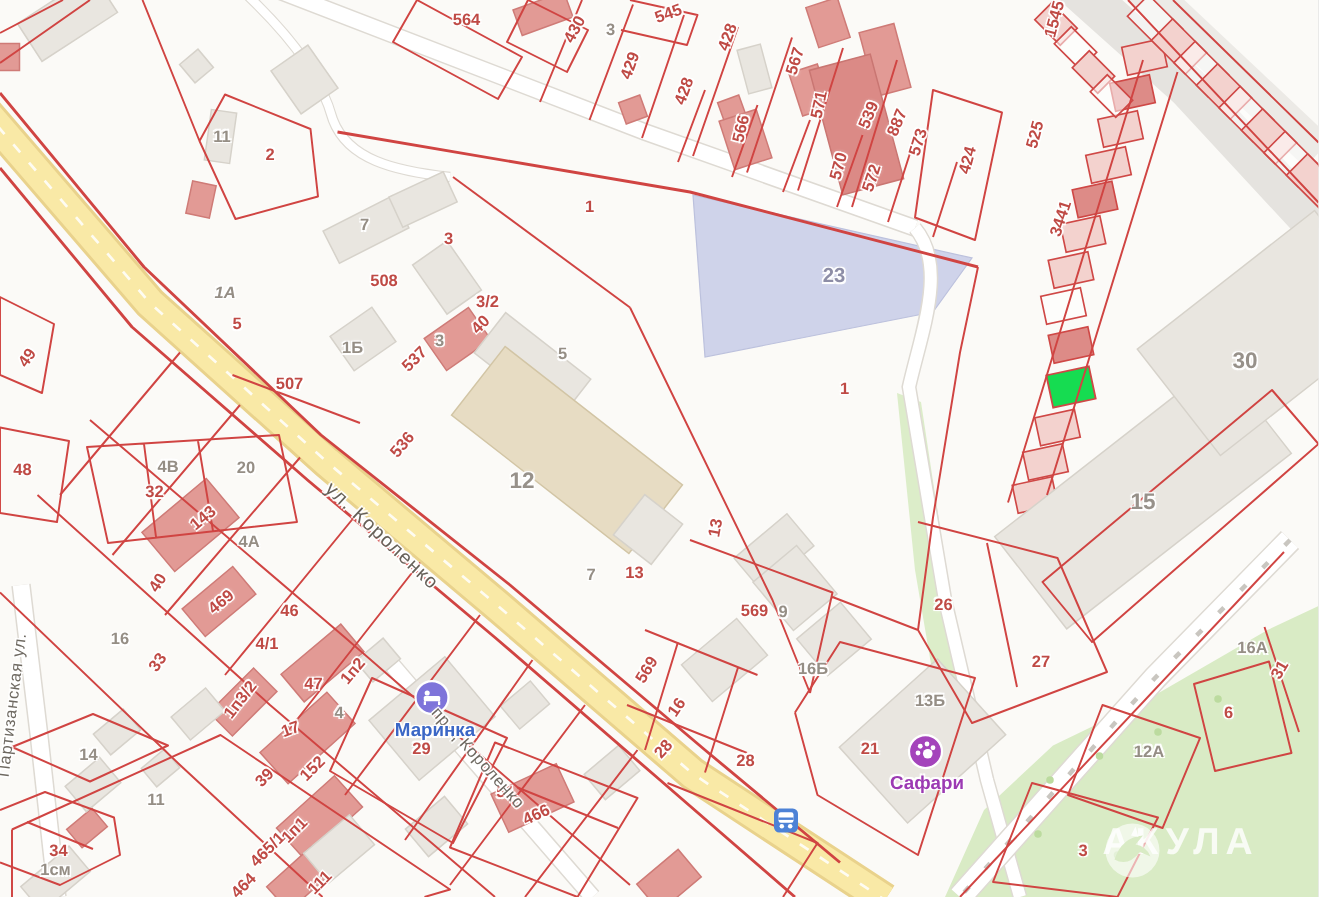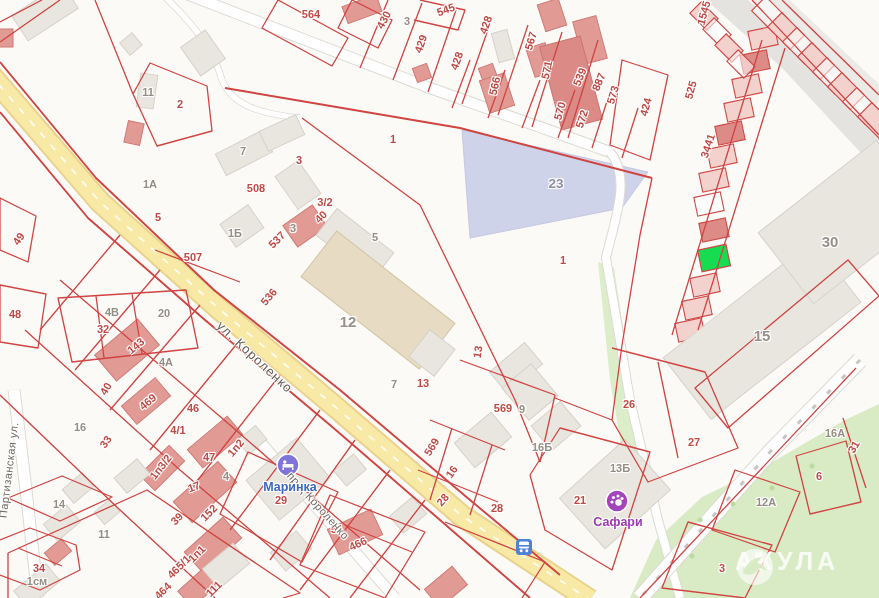--- a/index.html
+++ b/index.html
@@ -247,21 +247,21 @@
       <div class="lbl p" style="left: 582px; top: 119px; transform: translate(-50%, -50%) rotate(-72deg);">572</div>
       <div class="lbl p" style="left: 599px; top: 82px; transform: translate(-50%, -50%) rotate(-68deg);">887</div>
       <div class="lbl p" style="left: 613px; top: 95px; transform: translate(-50%, -50%) rotate(-73deg);">573</div>
       <div class="lbl p" style="left: 646px; top: 107px; transform: translate(-50%, -50%) rotate(-75deg);">424</div>
       <div class="lbl p" style="left: 691px; top: 90px; transform: translate(-50%, -50%) rotate(-75deg);">525</div>
       <div class="lbl p" style="left: 704px; top: 13px; transform: translate(-50%, -50%) rotate(-75deg);">1545</div>
       <div class="lbl p" style="left: 708px; top: 146px; transform: translate(-50%, -50%) rotate(-72deg);">3441</div>
       <div class="lbl p" style="left: 393px; top: 139px; transform: translate(-50%, -50%) rotate(0deg);">1</div>
       <div class="lbl p" style="left: 180px; top: 104px; transform: translate(-50%, -50%) rotate(0deg);">2</div>
       <div class="lbl b" style="left: 148px; top: 92px; transform: translate(-50%, -50%) rotate(0deg);">11</div>
-      <div class="lbl b" style="left: 150px; top: 184px; transform: translate(-50%, -50%) rotate(0deg);">1А</div>
+      <div class="lbl b" style="left: 150px; top: 196px; transform: translate(-50%, -50%) rotate(0deg); font-style: italic;">1А</div>
       <div class="lbl p" style="left: 158px; top: 217px; transform: translate(-50%, -50%) rotate(0deg);">5</div>
       <div class="lbl p" style="left: 256px; top: 188px; transform: translate(-50%, -50%) rotate(0deg);">508</div>
       <div class="lbl b" style="left: 235px; top: 233px; transform: translate(-50%, -50%) rotate(0deg);">1Б</div>
       <div class="lbl p" style="left: 193px; top: 257px; transform: translate(-50%, -50%) rotate(0deg);">507</div>
       <div class="lbl p" style="left: 277px; top: 240px; transform: translate(-50%, -50%) rotate(-45deg);">537</div>
       <div class="lbl p" style="left: 269px; top: 297px; transform: translate(-50%, -50%) rotate(-50deg);">536</div>
       <div class="lbl p" style="left: 299px; top: 160px; transform: translate(-50%, -50%) rotate(0deg);">3</div>
       <div class="lbl p" style="left: 325px; top: 202px; transform: translate(-50%, -50%) rotate(0deg);">3/2</div>
       <div class="lbl p" style="left: 321px; top: 217px; transform: translate(-50%, -50%) rotate(-45deg);">40</div>
       <div class="lbl b" style="left: 293px; top: 228px; transform: translate(-50%, -50%) rotate(0deg);">3</div>

